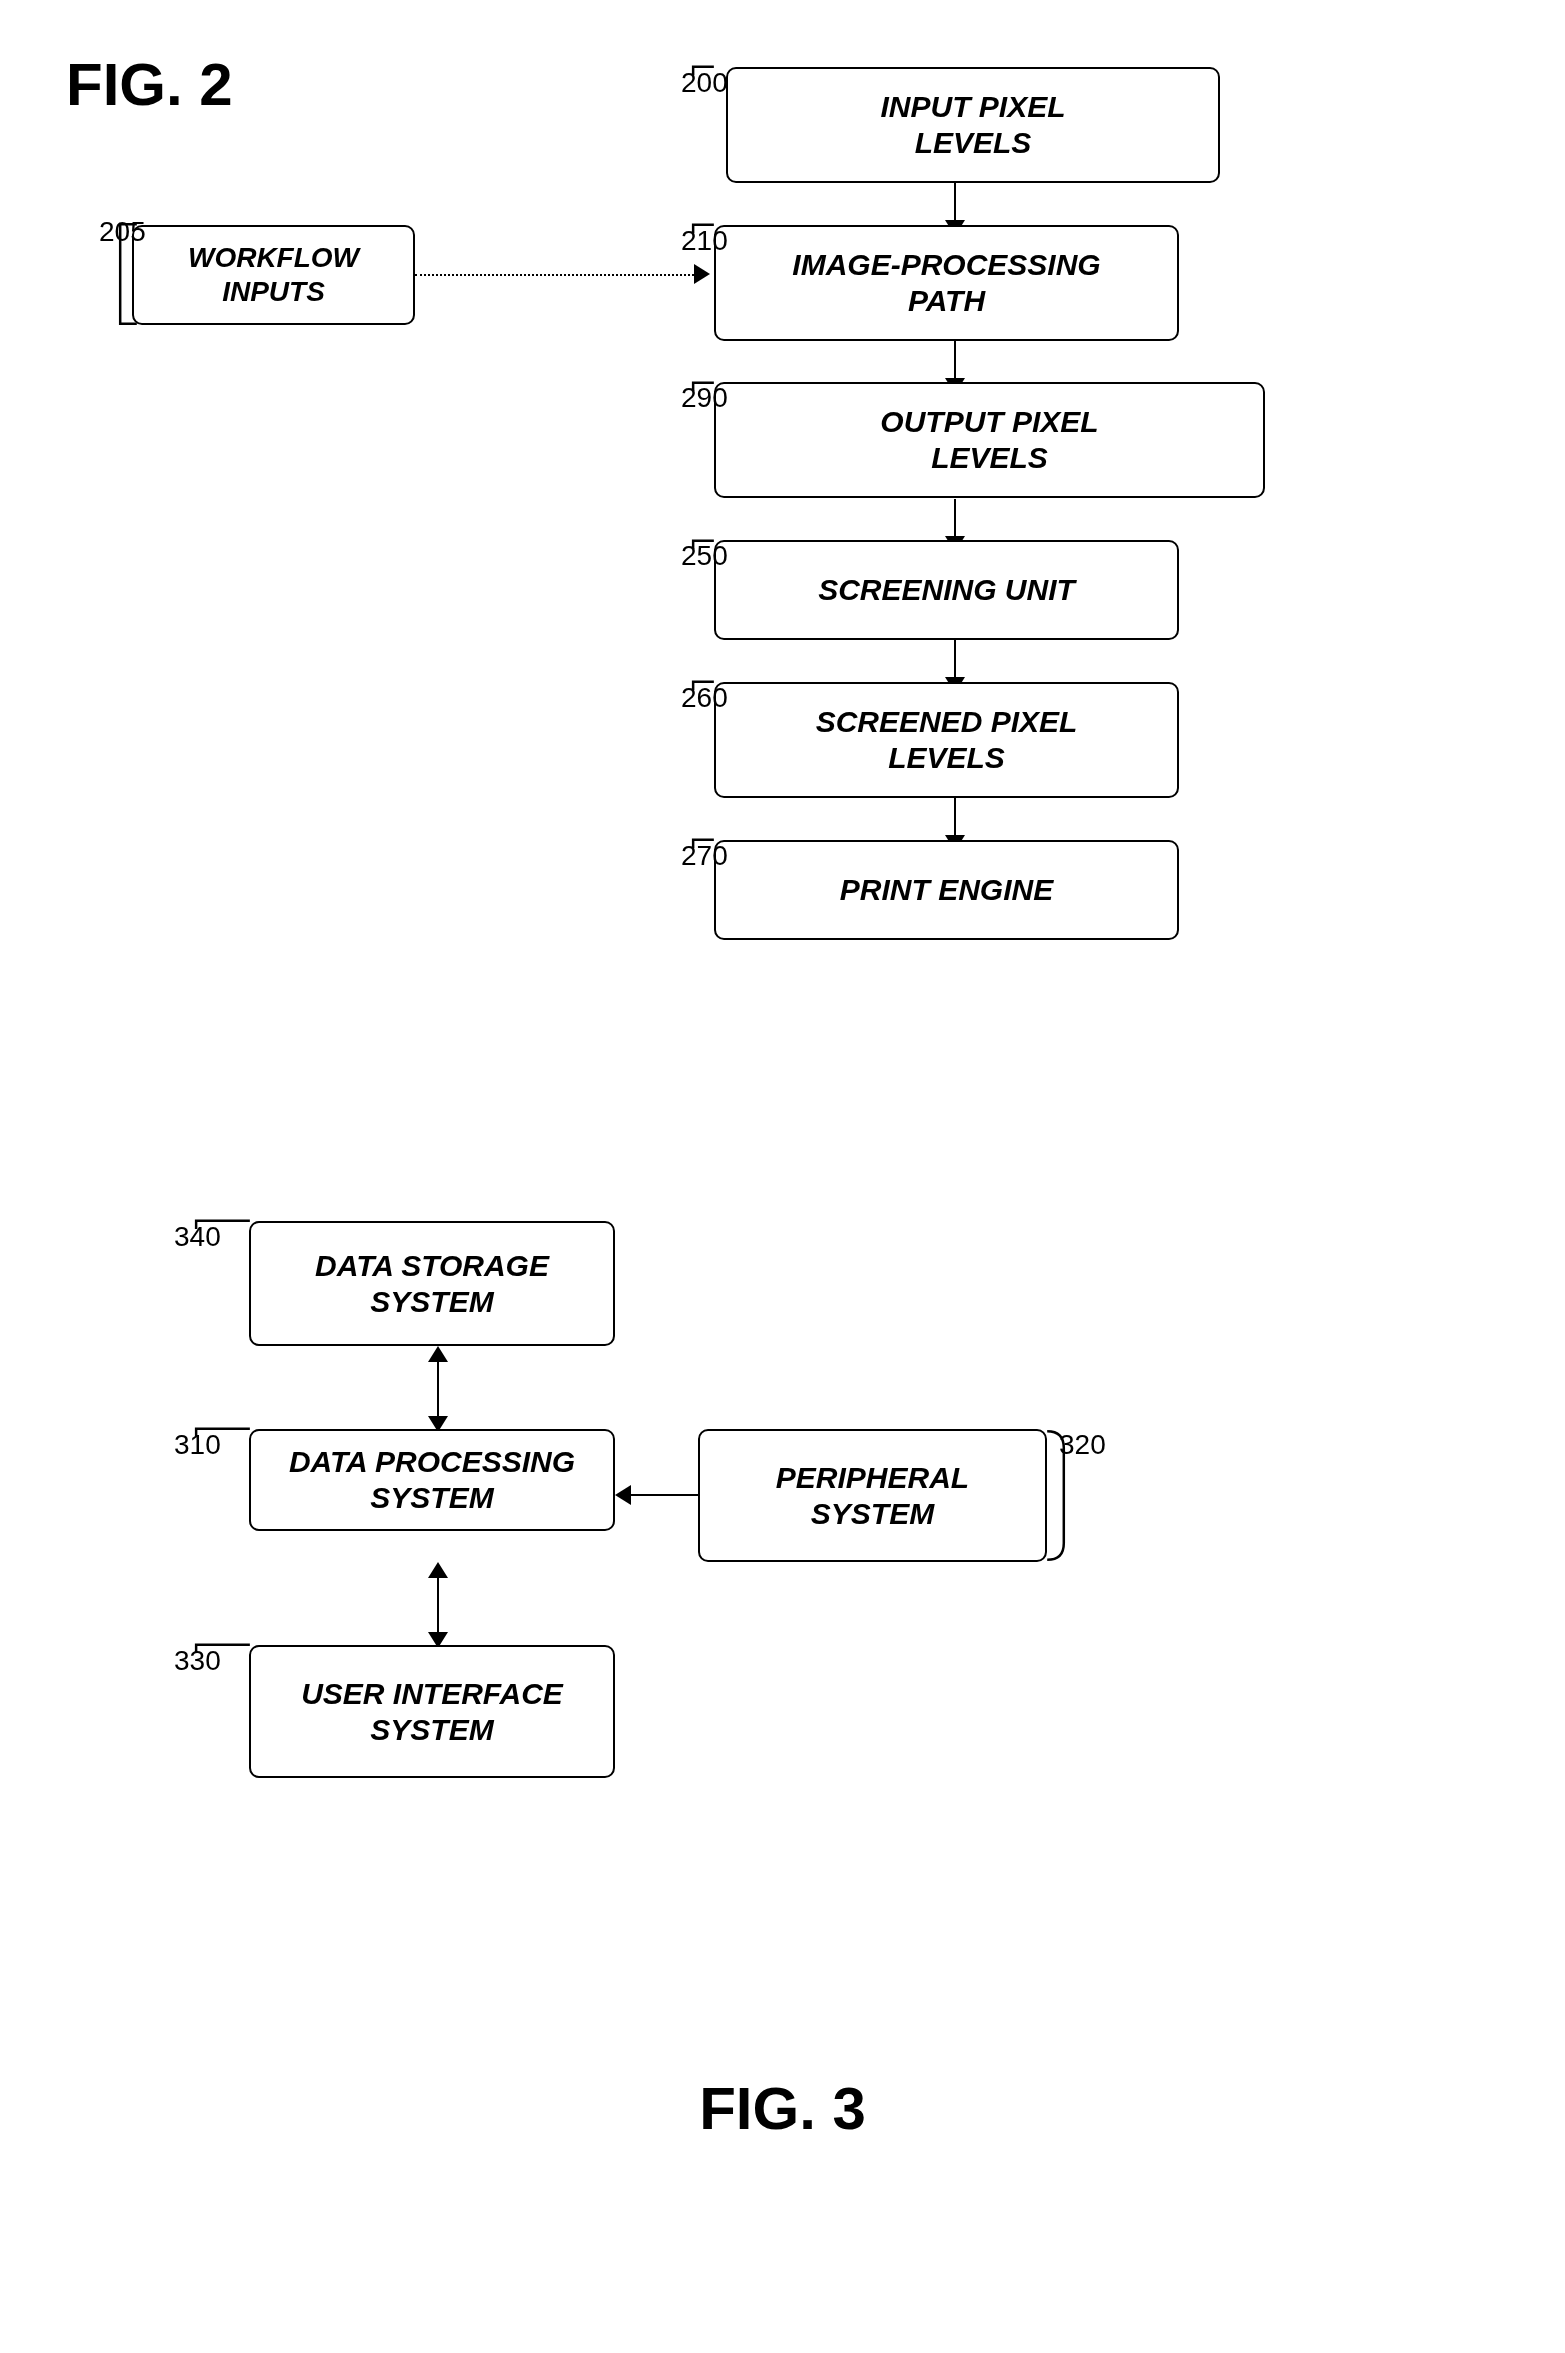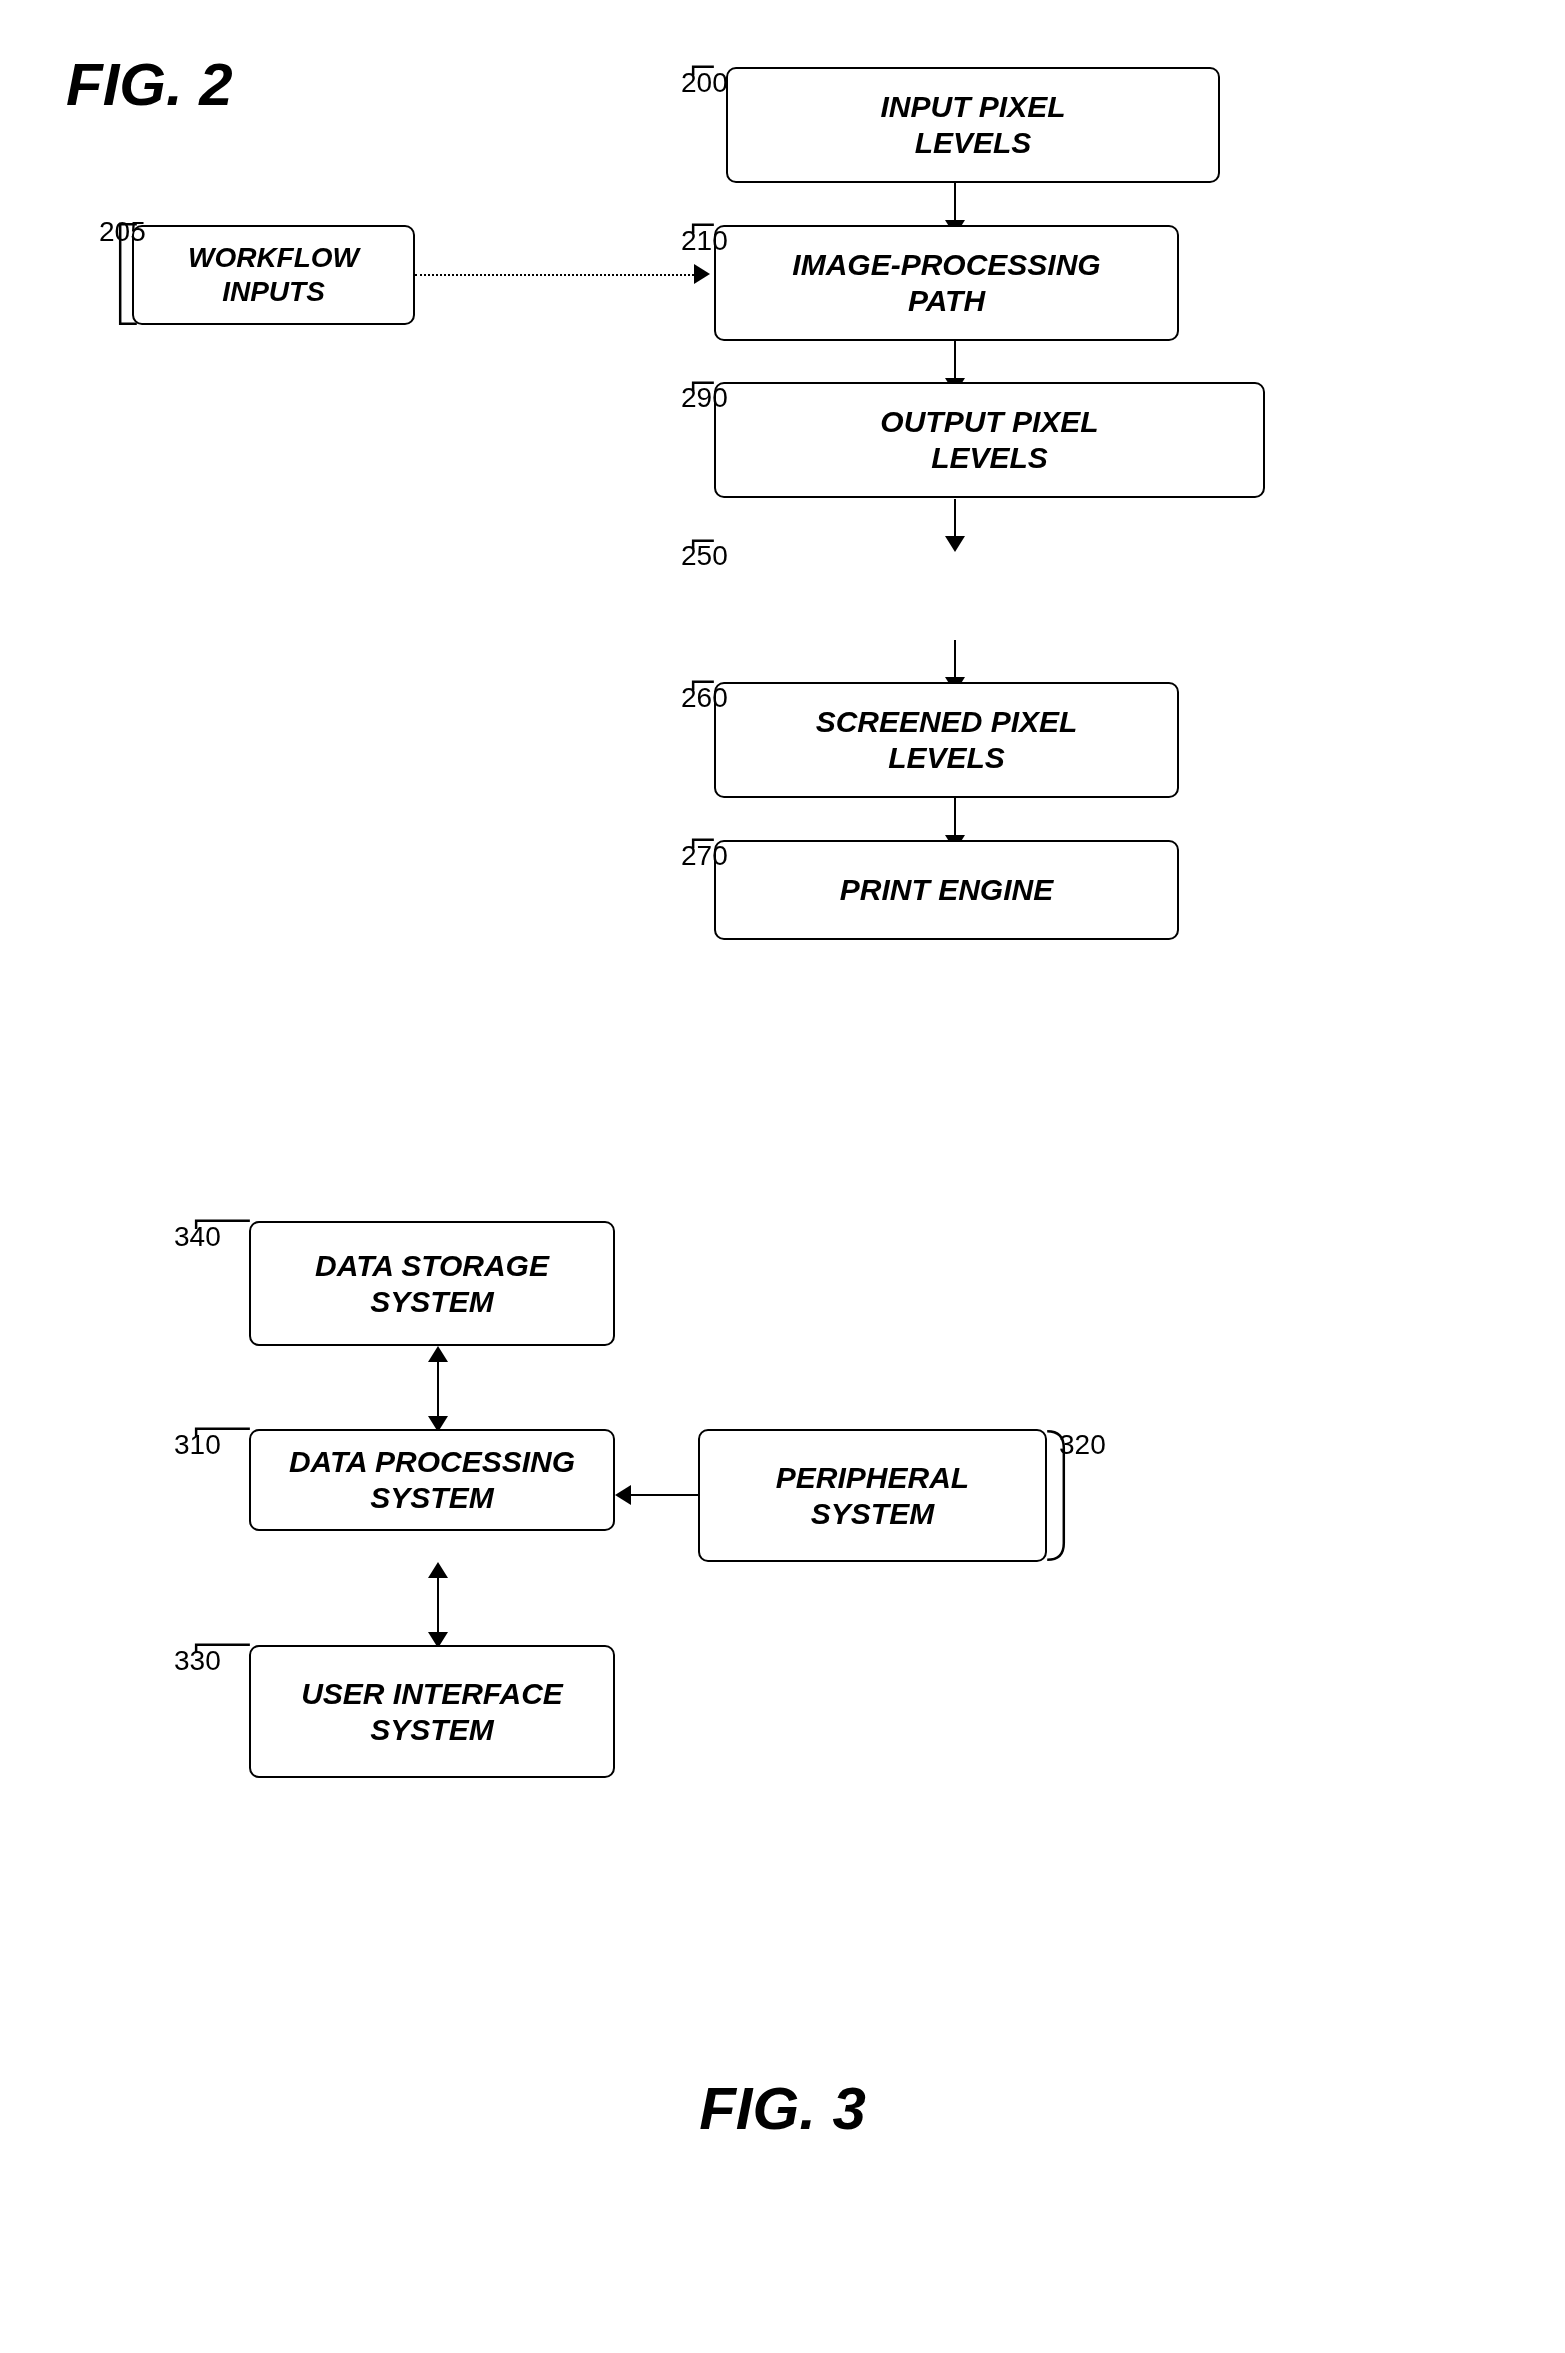--- a/index.html
+++ b/index.html
@@ -22,21 +22,20 @@
 
     
     .fig2-section {
       position: relative;
       width: 100%;
       height: 1080px;
     }
 
     .fig-title {
       font-size: 60px;
-      font-style: italic;
       font-weight: bold;
       color: #000;
       margin-bottom: 33px;
     }
 
     
     .flowchart-node {
       border: 2.5px solid #000;
       border-radius: 10px;
       display: flex;
@@ -192,20 +191,23 @@
     <div class="label-tag" style="left:615px; top:332px;">290</div>
     <svg style="position:absolute; left:623px; top:331px;" width="29" height="12.5" viewBox="0 0 35 15">
       <polyline points="30,2 5,2 5,12" fill="none" stroke="#000" stroke-width="3"></polyline>
     </svg>
 
     <div class="arrow-down" style="left:879px; top:449px;">
       <div class="arrow-line" style="height:37px;"></div>
       <div class="arrow-head-down"></div>
     </div>
 
+    <div class="flowchart-node" style="left:648px; top:490px; width:465px; height:100px;">
+      SCREENING UNIT
+    </div>
     <div class="label-tag" style="left:615px; top:490px;">250</div>
     <svg style="position:absolute; left:623px; top:489px;" width="29" height="12.5" viewBox="0 0 35 15">
       <polyline points="30,2 5,2 5,12" fill="none" stroke="#000" stroke-width="3"></polyline>
     </svg>
 
     <div class="arrow-down" style="left:879px; top:590px;">
       <div class="arrow-line" style="height:37px;"></div>
       <div class="arrow-head-down"></div>
     </div>
 

